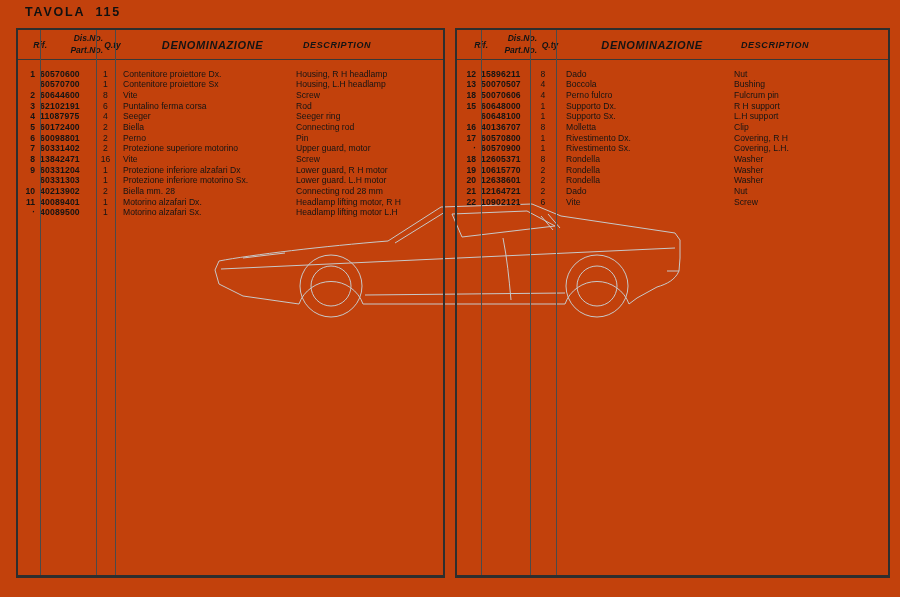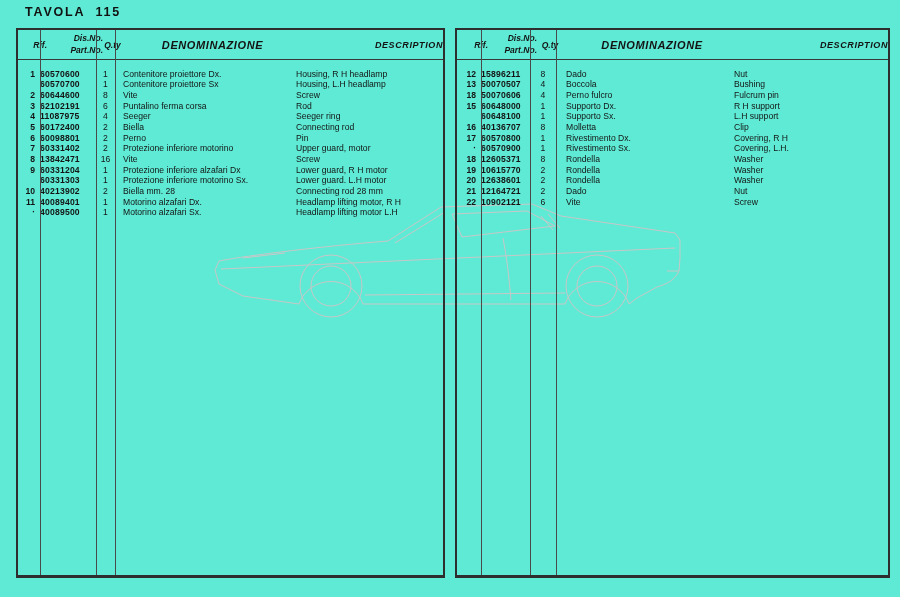--- a/index.html
+++ b/index.html
@@ -1,17 +1,17 @@
 <!DOCTYPE html>
 <html><head>
 <meta charset="utf-8">
 <style>
   html,body{margin:0;padding:0;background:#ffffff;}
   .page{
-    position:relative;width:900px;height:597px;background:#5eead4;overflow:hidden;
+    position:relative;width:900px;height:597px;background:#c2410c;overflow:hidden;
     font-family:"Liberation Sans","DejaVu Sans",sans-serif;color:#141414;
   }
   .title{
     position:absolute;left:25px;top:5px;font-size:12.5px;font-weight:bold;
     letter-spacing:1.8px;white-space:pre;color:#111;
   }
   
   .car{position:absolute;left:205px;top:188px;width:500px;height:140px;z-index:0;}
   .car path,.car circle,.car line{stroke:#c8c8c8;fill:none;stroke-width:1;}
   
@@ -25,21 +25,21 @@
   .vl1{left:var(--c1);} .vl2{left:var(--c2);} .vl3{left:var(--c3);}
   .thead{
     position:absolute;top:0;left:0;right:0;height:29px;border-bottom:1.5px solid #383838;
     display:flex;align-items:center;font-style:italic;font-weight:bold;font-size:8.5px;
   }
   .h-rif{width:var(--c1);text-align:right;padding-left:7px;}
   .h-part{width:calc(var(--c2) - var(--c1));text-align:right;line-height:1.3;}
   .h-part span{display:block;}
   .h-qty{width:calc(var(--c3) - var(--c2));text-align:center;}
   .h-den{width:var(--denw);text-align:center;font-size:11px;letter-spacing:.6px;}
-  .h-desc{flex:1;text-align:right;font-size:9px;letter-spacing:.6px;}
+  .h-desc{flex:1;text-align:left;font-size:9px;letter-spacing:.6px;}
   .tbody{position:absolute;top:30.5px;left:0;right:0;padding-top:8px;}
   .trow{display:flex;height:10.7px;font-size:8.6px;line-height:10.7px;white-space:nowrap;}
   .cell{box-sizing:border-box;overflow:visible;}
   .c-rif{width:var(--c1);text-align:right;padding-right:5px;font-weight:bold;}
   .c-part{width:calc(var(--c2) - var(--c1));font-weight:bold;letter-spacing:.2px;}
   .c-qty{width:calc(var(--c3) - var(--c2));text-align:center;}
   .c-den{width:var(--denw);padding-left:var(--denpad);}
   .c-desc{flex:1;}
 </style>
 </head>
@@ -139,21 +139,21 @@
           <div class="cell c-rif">6</div>
           <div class="cell c-part">60098801</div>
           <div class="cell c-qty">2</div>
           <div class="cell c-den">Perno</div>
           <div class="cell c-desc">Pin</div>
         </div>
         <div class="trow">
           <div class="cell c-rif">7</div>
           <div class="cell c-part">60331402</div>
           <div class="cell c-qty">2</div>
-          <div class="cell c-den">Protezione inferiore motorino</div>
+          <div class="cell c-den">Protezione superiore motorino</div>
           <div class="cell c-desc">Upper guard, motor</div>
         </div>
         <div class="trow">
           <div class="cell c-rif">8</div>
           <div class="cell c-part">13842471</div>
           <div class="cell c-qty">16</div>
           <div class="cell c-den">Vite</div>
           <div class="cell c-desc">Screw</div>
         </div>
         <div class="trow">

